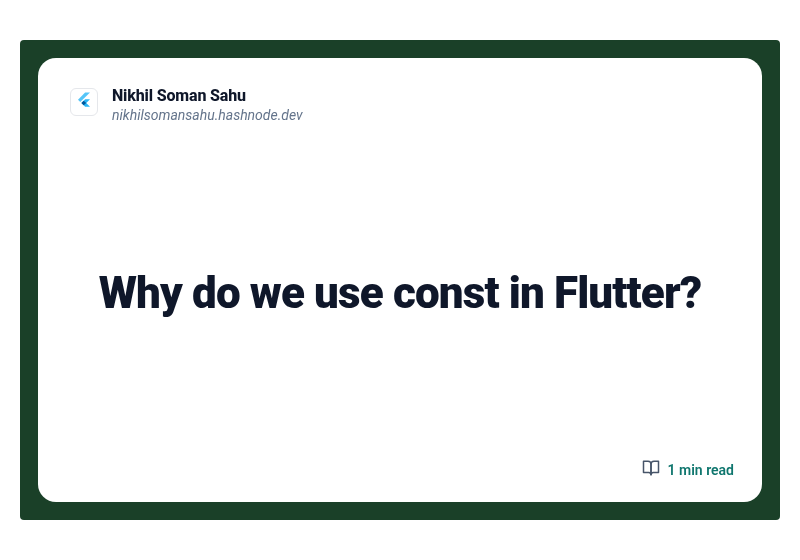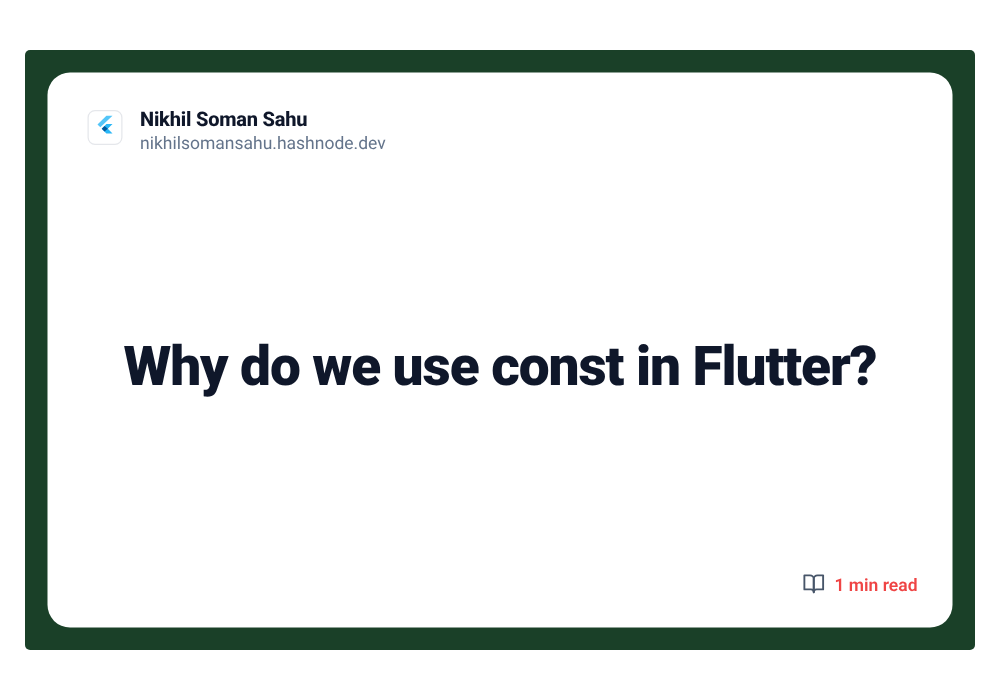--- a/index.html
+++ b/index.html
@@ -63,20 +63,21 @@
     .author-name {
       font-weight: 800;
       font-size: 16px;
       color: #0f172a;
       letter-spacing: -0.01em;
     }
     .author-domain {
       font-size: 14px;
       color: #64748b;
       font-weight: 400;
+      font-style: italic;
     }
     .title-wrap {
       flex: 1;
       display: flex;
       align-items: center;
       justify-content: center;
       padding: 0 20px;
       margin-top: -20px;
     }
     .title {
@@ -87,21 +88,21 @@
       line-height: 1.18;
       letter-spacing: -0.02em;
     }
     .readtime {
       position: absolute;
       bottom: 22px;
       right: 28px;
       display: flex;
       align-items: center;
       gap: 8px;
-      color: #ef4444;
+      color: #0f766e;
       font-size: 14px;
       font-weight: 600;
     }
     .readtime svg {
       width: 18px;
       height: 18px;
       stroke: #475569;
     }
   </style>
 </head>

